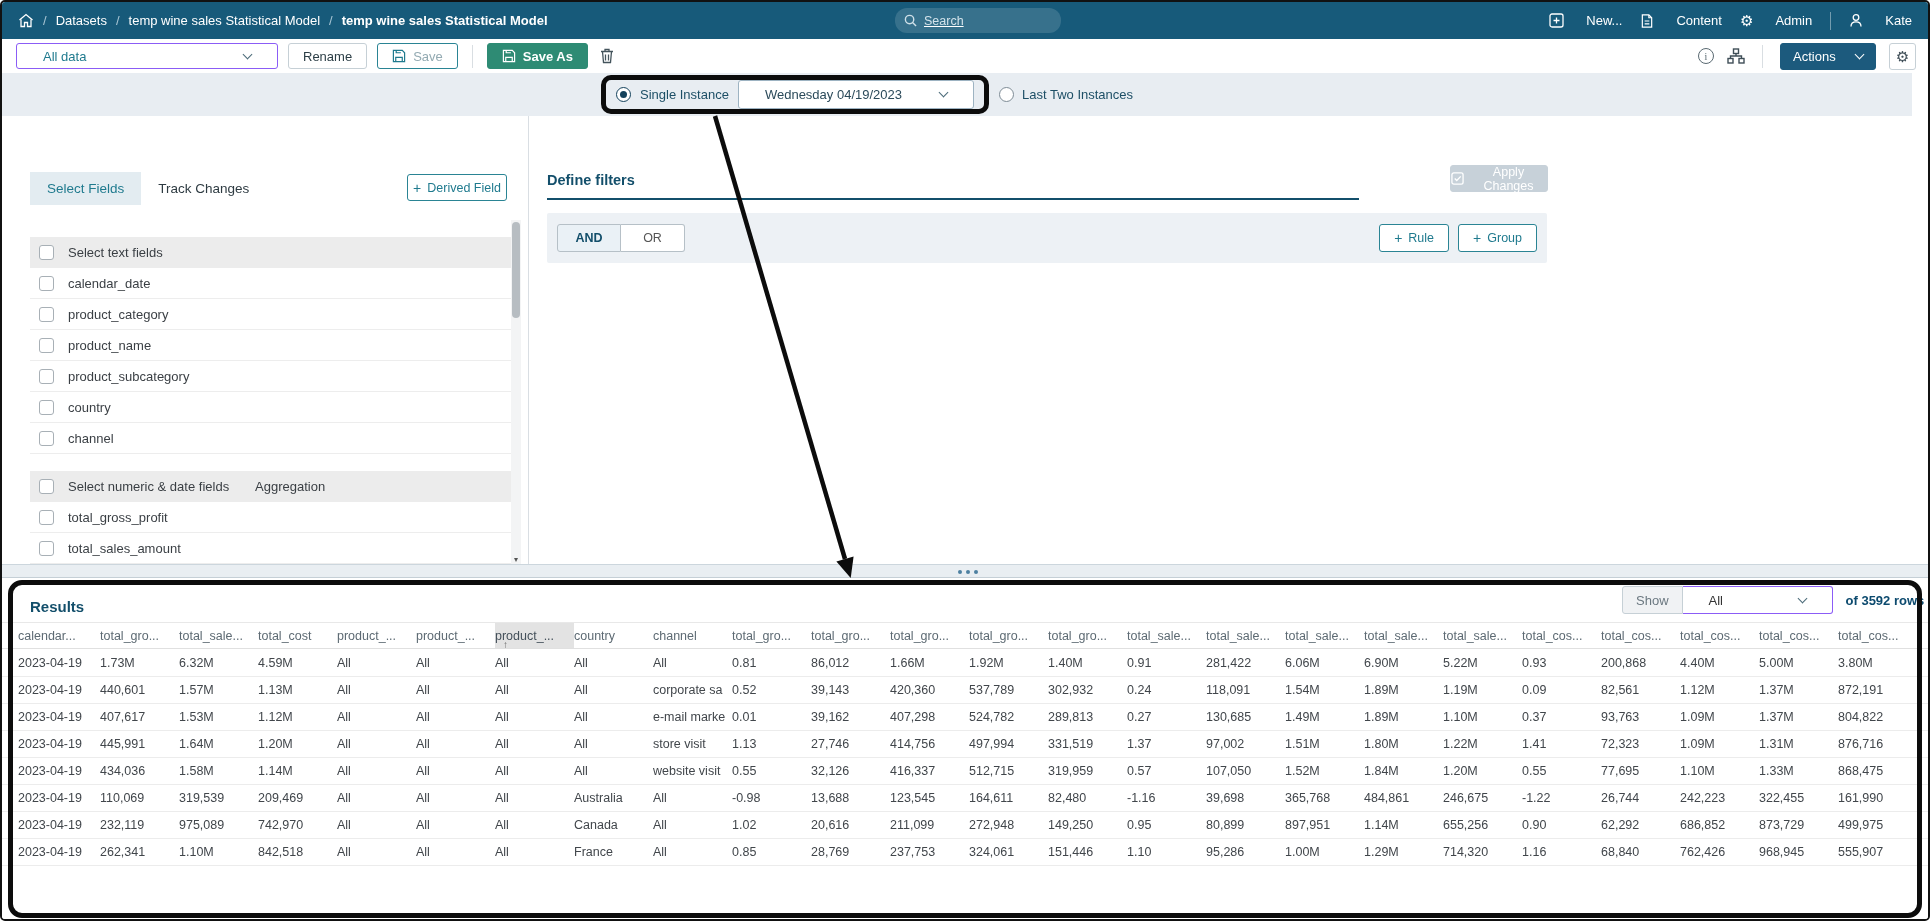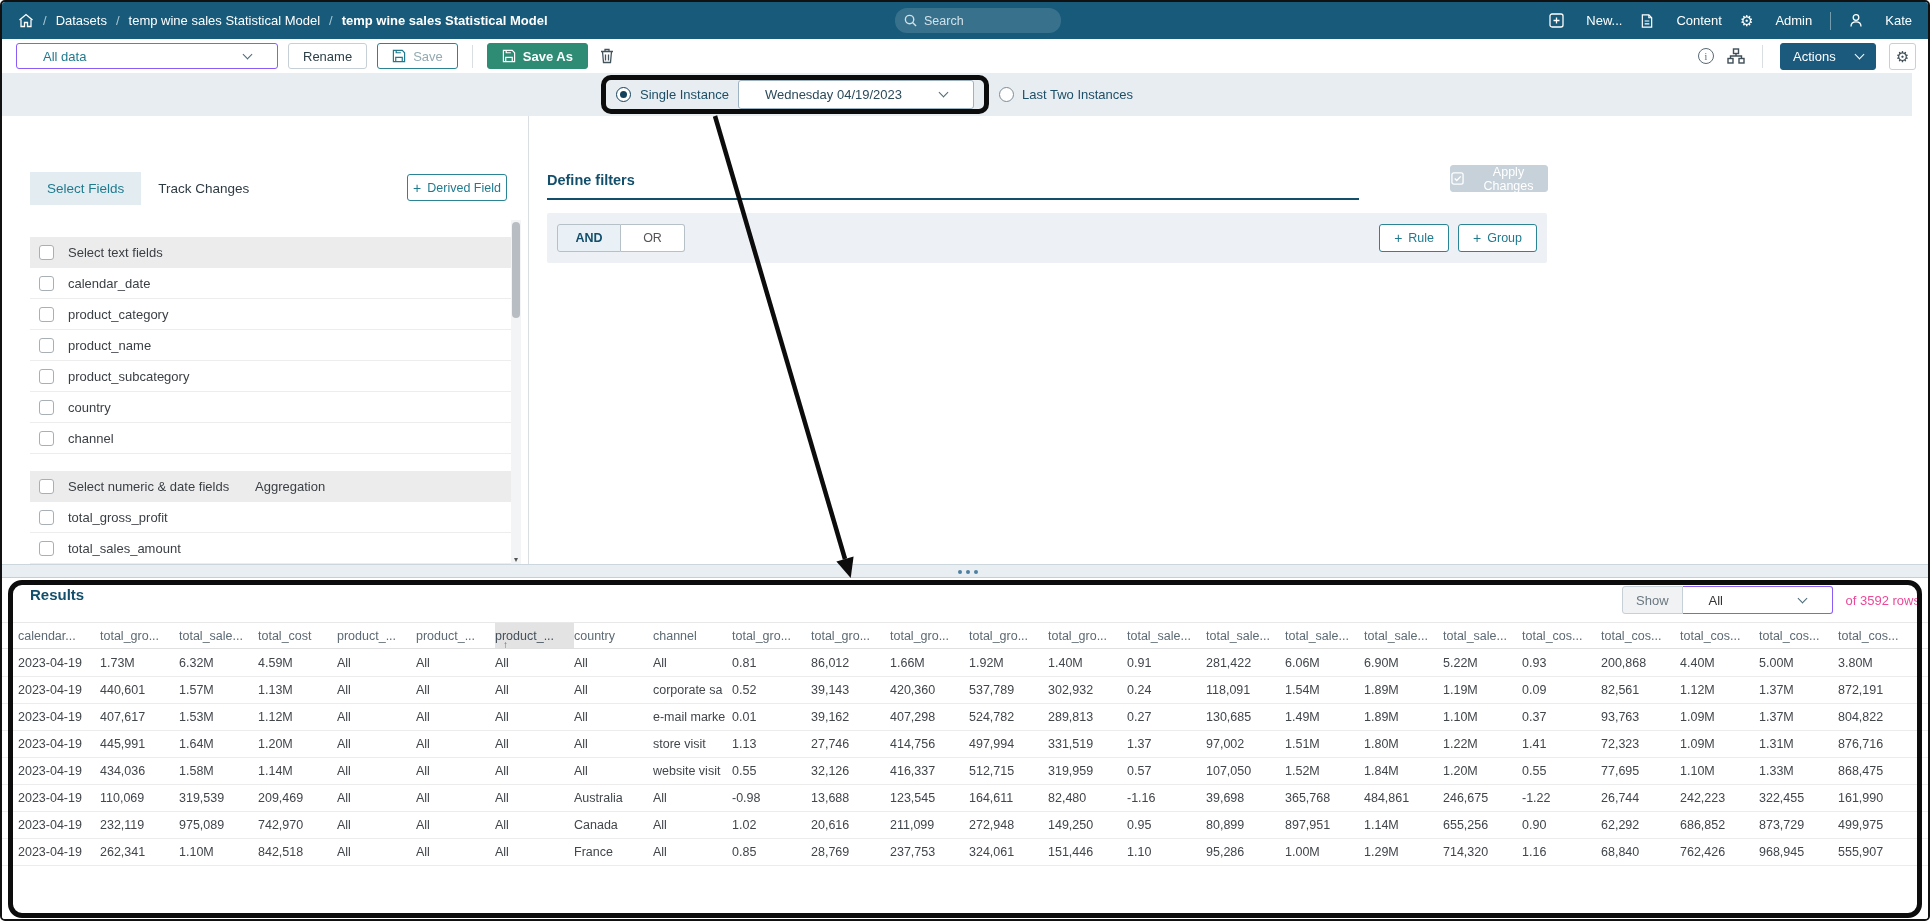--- a/index.html
+++ b/index.html
@@ -9,21 +9,21 @@
   }
   *{box-sizing:border-box;margin:0;padding:0;font-family:"Liberation Sans",sans-serif;}
   body{background:#fff;}
   .frame{position:relative;width:1930px;height:921px;border:2px solid #111;border-radius:5px;overflow:hidden;background:#fff;}
 
   
   .topbar{position:absolute;left:0;top:0;right:0;height:37px;background:var(--topbar-bg);display:flex;align-items:center;padding:0 16px;color:#fff;font-size:13px;}
   .crumb{display:flex;align-items:center;gap:9px;white-space:nowrap;}
   .crumb .sep{color:#a9c6d4;}
   .crumb .last{font-weight:bold;}
-  .searchbox{position:absolute;left:893px;top:6px;width:166px;height:25px;background:rgba(255,255,255,.14);border-radius:12px;display:flex;align-items:center;gap:7px;padding:0 9px;}
+  .searchbox{position:absolute;left:893px;top:6px;width:166px;height:25px;background:rgba(255,255,255,.14);border-radius:12px;display:flex;align-items:center;gap:7px;padding:0 9px;text-decoration:underline;}
   .searchbox input{background:transparent;border:none;outline:none;color:#e8f1f5;font-size:12.5px;width:115px;}
   .searchbox input::placeholder{color:#d2e2ea;}
   .topnav{margin-left:auto;display:flex;align-items:center;gap:18px;}
   .topnav .navitem{display:flex;align-items:center;gap:22px;cursor:pointer;}
   .topnav .vsep{width:1px;height:18px;background:rgba(255,255,255,.4);}
   .gearglyph{font-size:15px;line-height:1;}
 
   
   .toolbar{position:absolute;left:0;top:37px;right:0;height:34px;background:#fff;display:flex;align-items:center;padding:0 14px;gap:10px;}
   .select{border:1px solid #8b5cf6;border-radius:3px;height:26px;display:flex;align-items:center;justify-content:space-between;padding:0 26px;background:#fff;cursor:pointer;}
@@ -83,25 +83,25 @@
   .plus{font-size:14px;line-height:1;}
 
   
   .splitter{position:absolute;left:0;top:562px;right:0;height:14px;background:#e9eef2;border-top:1px solid #ccd6dd;border-bottom:1px solid #c5cfd6;cursor:row-resize;}
   .dots{position:absolute;left:956px;top:5px;display:flex;gap:4px;}
   .dots i{width:4px;height:4px;border-radius:50%;background:#4d80a1;}
 
   
   .results{position:absolute;left:0;top:576px;right:0;bottom:0;background:#fff;}
   .ann-box2{position:absolute;left:6px;top:2px;width:1914px;height:338px;border:5px solid var(--annotation-black);border-radius:14px;pointer-events:none;z-index:40;}
-  .rtitle{position:absolute;left:28px;top:8px;font-size:15px;font-weight:bold;color:var(--title-teal);}
+  .rtitle{position:absolute;left:28px;top:20px;font-size:15px;font-weight:bold;color:var(--title-teal);}
   .showbar{position:absolute;left:1620px;top:8px;height:28px;display:flex;align-items:center;}
   .showlab{height:28px;background:#f0f2f4;border:1px solid #c6d0d6;border-radius:3px 0 0 3px;display:flex;align-items:center;padding:0 13px;color:#6b7880;font-size:13px;}
   .show-select{width:150px;height:28px;border-radius:0 3px 3px 0;border-left:none;color:#333;font-size:13px;}
-  .rowsinfo{margin-left:13px;font-size:13px;color:#ec4899;white-space:nowrap;}
+  .rowsinfo{margin-left:13px;font-size:13px;color:#0c4a6e;white-space:nowrap;font-weight:bold;}
   .thead{position:absolute;left:0;top:44px;right:0;height:27px;display:flex;padding-left:16px;border-top:1px solid #e8e8e8;border-bottom:1px solid #e0e0e0;}
   .cell{width:79px;flex:none;overflow:hidden;white-space:nowrap;font-size:12.5px;display:flex;align-items:center;}
   .cell.c0{width:82px;}
   .th{color:#5d6a73;position:relative;cursor:pointer;}
   .th.sorted{background:#e3e3e3;color:#44505a;}
   .th .sortarrow{position:absolute;left:8px;bottom:-2px;font-size:10px;color:#666;}
   .tbody{position:absolute;left:0;top:72px;right:0;}
   .trow{height:27px;display:flex;padding-left:16px;border-bottom:1px solid #ececec;}
   .trow .cell{color:#41464b;}
 

